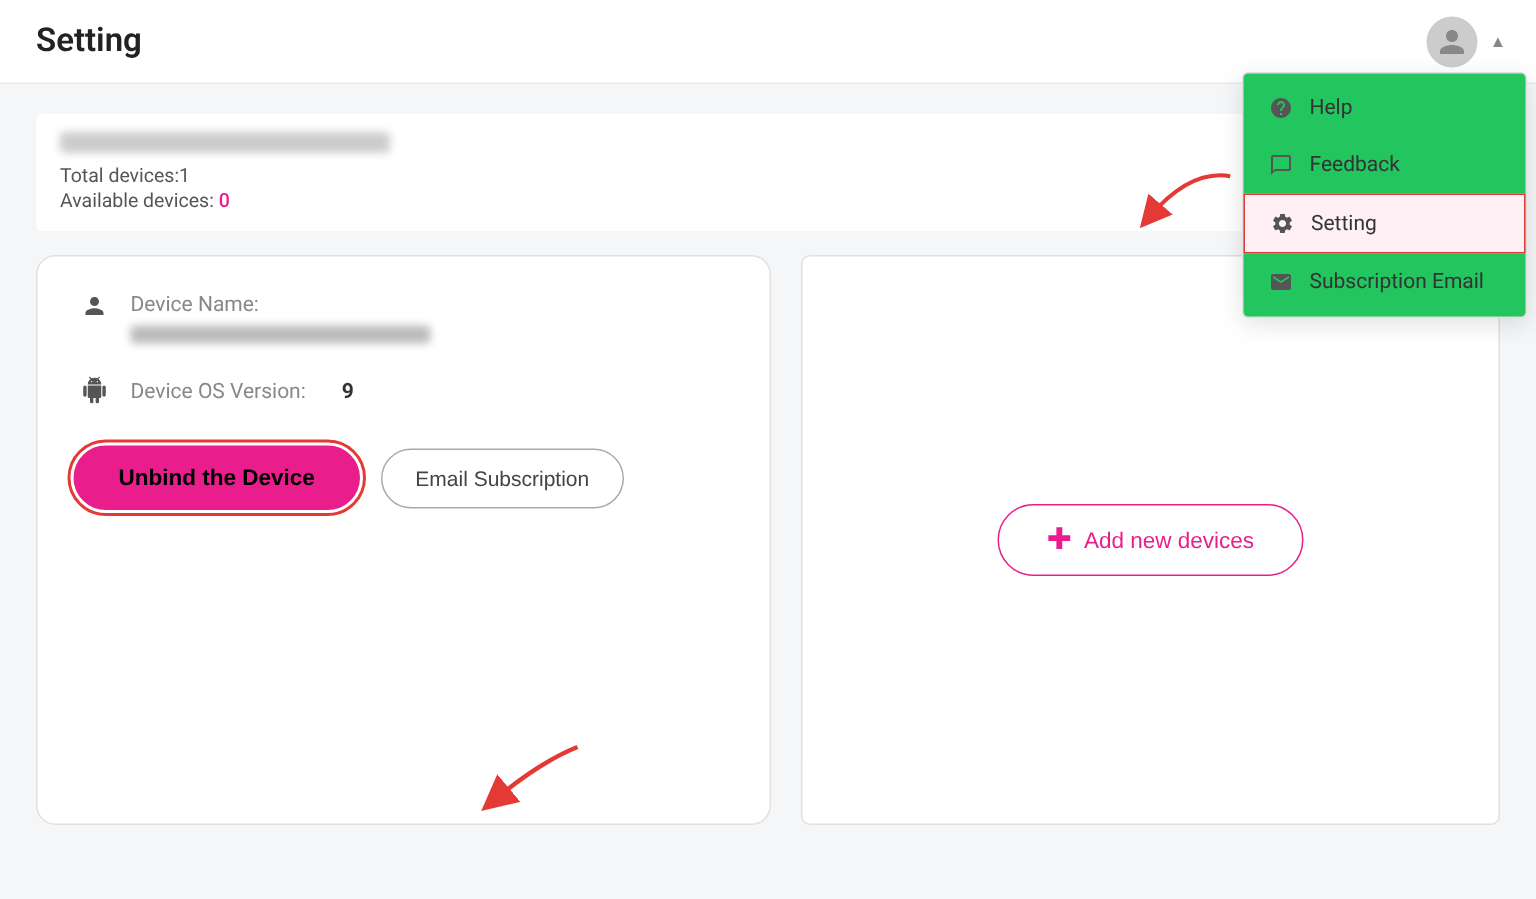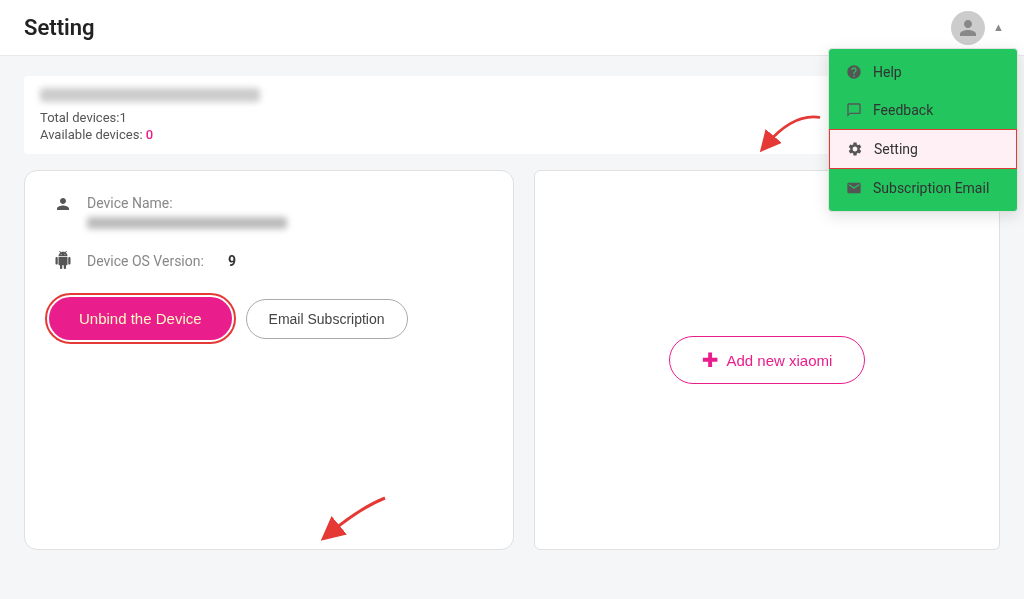--- a/index.html
+++ b/index.html
@@ -183,26 +183,26 @@
     
     .buttons-row {
       display: flex;
       gap: 14px;
       margin-top: 28px;
       align-items: center;
     }
 
     .btn-unbind {
       background: #e91e8c;
-      color: #fef9c3;
+      color: #000000;
       border: 2px solid #e91e8c;
       border-radius: 50px;
       padding: 11px 28px;
       font-size: 15px;
-      font-weight: 400;
+      font-weight: 700;
       cursor: pointer;
       position: relative;
       text-align: center;
     }
 
     .btn-unbind-wrapper {
       position: relative;
       display: inline-block;
     }
 
@@ -434,21 +434,21 @@
           <div class="btn-unbind-wrapper">
             <button class="btn-unbind">Unbind the Device</button>
           </div>
           <button class="btn-cancel">Email Subscription</button>
         </div>
       </div>
 
       <div class="right-panel">
         <button class="add-new-device-btn">
           <span class="add-icon">✚</span>
-          <span>Add new xiaomi</span>
+          <span>Add new devices</span>
         </button>
       </div>
     </div>
   </div>
 
   <div class="arrow-indicator-dropdown">
     <svg class="red-arrow-svg" viewBox="0 0 90 55" fill="none" xmlns="http://www.w3.org/2000/svg">
       <path d="M80 10 Q50 5 20 40" stroke="#e53935" stroke-width="3" fill="none" marker-end="url(#arrowhead1)"></path>
       <defs>
         <marker id="arrowhead1" markerWidth="8" markerHeight="8" refX="4" refY="4" orient="auto">

